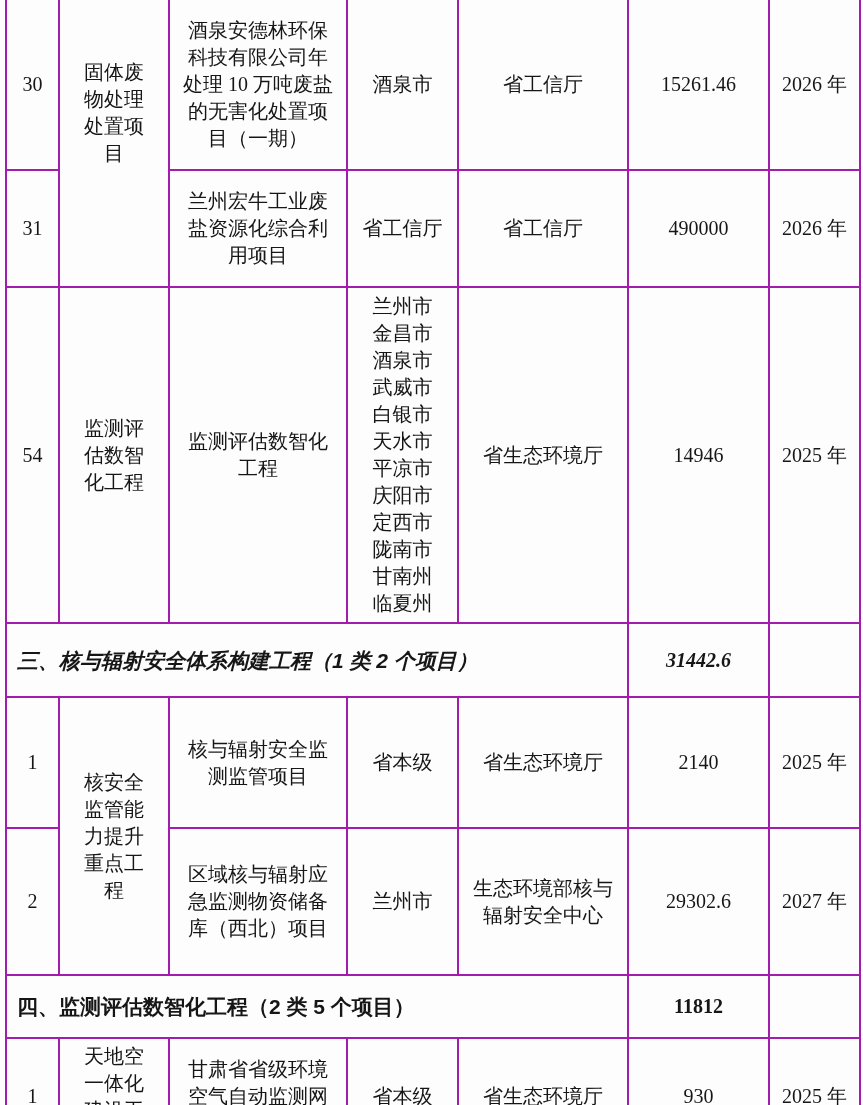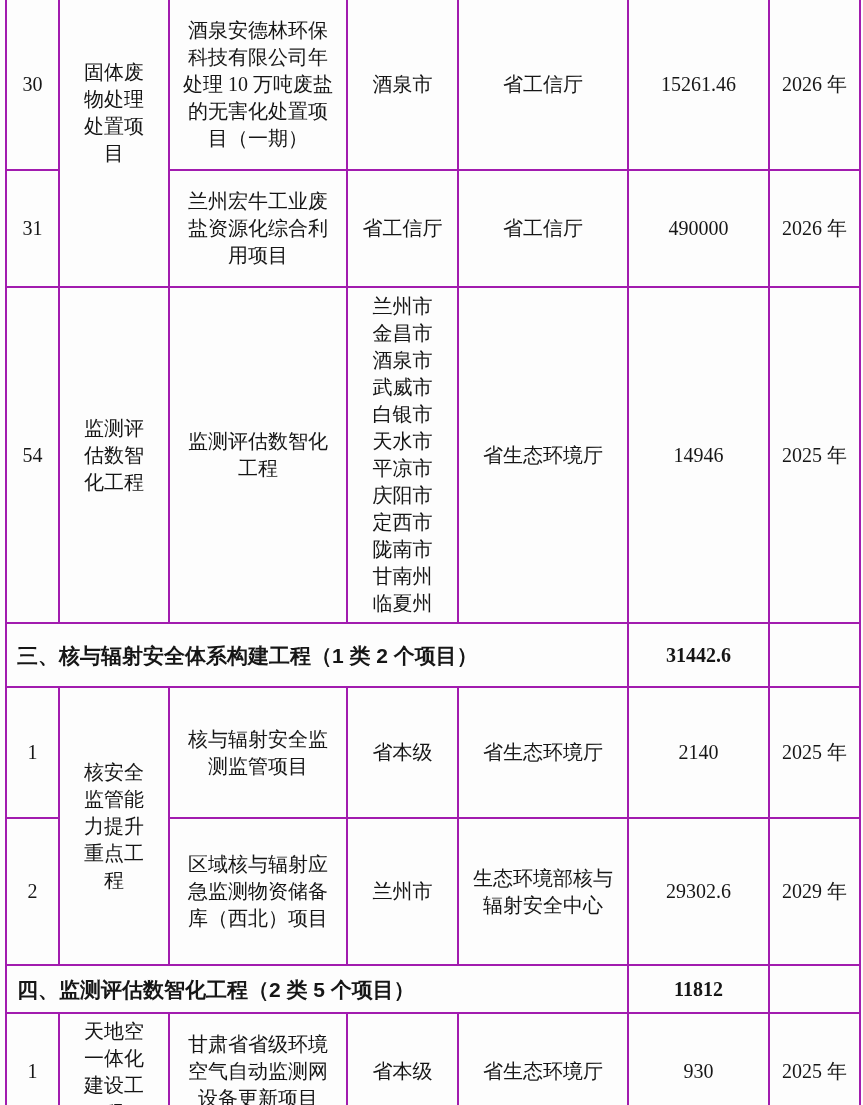--- a/index.html
+++ b/index.html
@@ -40,24 +40,24 @@
     padding: 0 10px;
     font-family: "Liberation Sans", "DejaVu Sans", sans-serif;
     font-weight: bold;
     font-size: 21px;
   }
   tr.section-row td.cell-amount { font-weight: bold; margin-left: 31px; }
   
   tr.h-r30  { height: 150px; }
   tr.h-r31  { height: 103px; }
   tr.h-r32  { height: 336px; }
-  tr.h-sec3 { height: 64px; }
+  tr.h-sec3 { height: 74px; font-style: italic; }
   tr.h-s3r1 { height: 131px; }
   tr.h-s3r2 { height: 147px; }
-  tr.h-sec4 { height: 48px; }
+  tr.h-sec4 { height: 63px; }
   tr.h-s4r1 { height: 100px; }
 </style>
 </head>
 <body>
 
 <table class="doc-table">
   <colgroup>
     <col style="width:53px">
     <col style="width:110px">
     <col style="width:178px">
@@ -123,21 +123,21 @@
     <td class="cell-amount">2140</td>
     <td class="cell-year">2025 年</td>
   </tr>
 
   <tr class="h-s3r2">
     <td class="cell-index">2</td>
     <td class="cell-project">区域核与辐射应急监测物资储备库（西北）项目</td>
     <td class="cell-location">兰州市</td>
     <td class="cell-department">生态环境部核与辐射安全中心</td>
     <td class="cell-amount">29302.6</td>
-    <td class="cell-year">2029 年</td>
+    <td class="cell-year">2027 年</td>
   </tr>
 
   <tr class="section-row h-sec4">
     <td class="section-title" colspan="5">四、监测评估数智化工程（2 类 5 个项目）</td>
     <td class="cell-amount">11812</td>
     <td class="cell-year"></td>
   </tr>
 
   <tr class="h-s4r1">
     <td class="cell-index">1</td>

